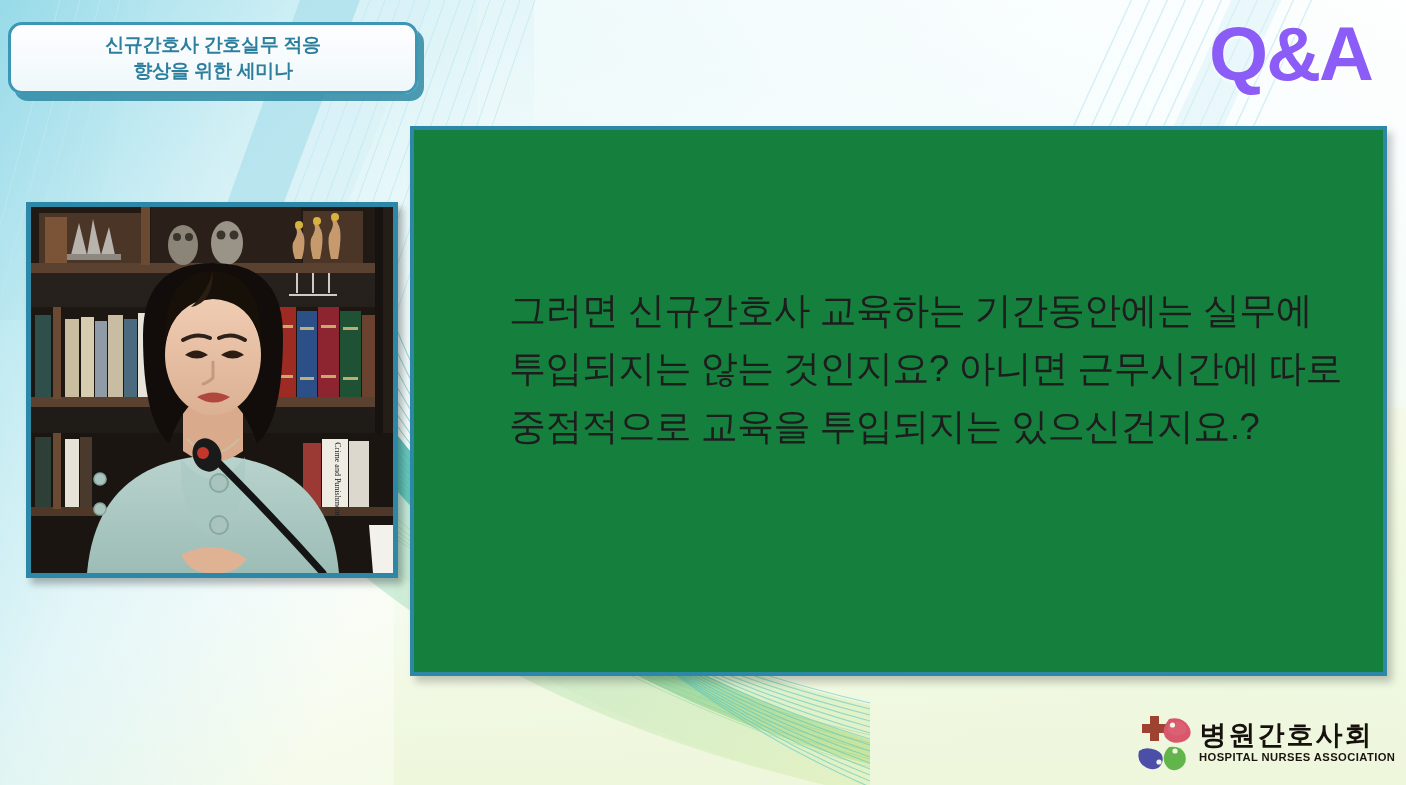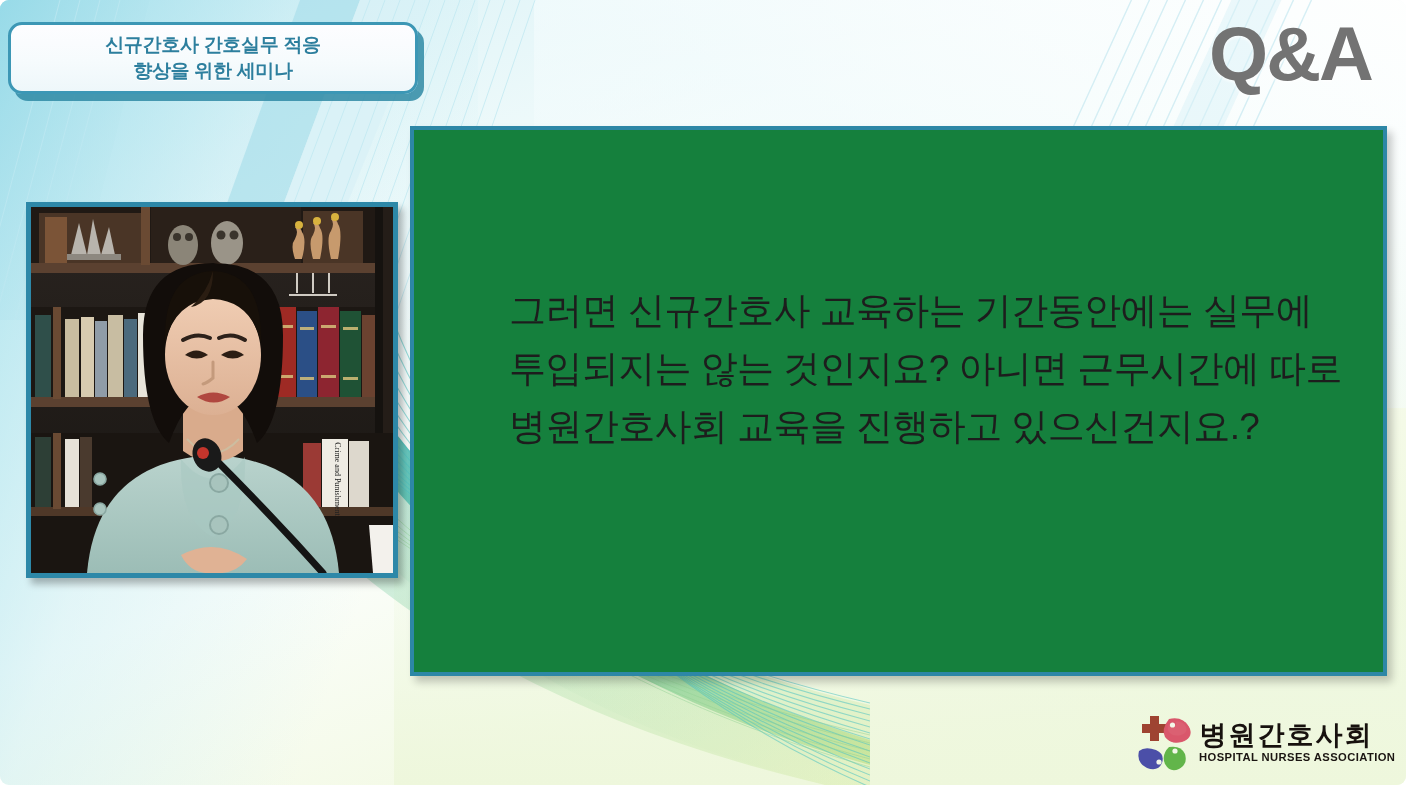--- a/index.html
+++ b/index.html
@@ -8,21 +8,20 @@
     font-family:"Liberation Sans", sans-serif;
     position:relative;
     background:#ffffff;
   }
 
   
   #slide {
     position:absolute; inset:0;
     width:1406px; height:785px;
     overflow:hidden;
-    border-radius:9px;
   }
 
   
   .bg-base {
     position:absolute; inset:0;
     background:
       linear-gradient(160deg,
         #cdeef5 0%,
         #e2f5f8 12%,
         #f2fbfb 30%,
@@ -68,21 +67,21 @@
     letter-spacing:-0.3px;
     white-space:pre-line;
     text-shadow:0 1px 0 rgba(255,255,255,0.9);
   }
 
   
   .qa-heading {
     position:absolute; right:34px; top:16px;
     font-size:76px;
     font-weight:bold;
-    color:#737373;
+    color:#8b5cf6;
     letter-spacing:-2px;
     line-height:1;
     z-index:6;
     font-family:"Liberation Sans", sans-serif;
     text-shadow:0 2px 3px rgba(255,255,255,0.7);
   }
 
   
   .video-frame {
     position:absolute; left:26px; top:202px;
@@ -398,21 +397,21 @@
         <ellipse cx="176" cy="248" rx="14" ry="17" fill="#1a1a1a" transform="rotate(-22 176 248)"></ellipse>
         <circle cx="172" cy="246" r="6" fill="#c4352c"></circle>
       </svg>
     </div>
   </div>
 
   <div class="content-panel">
     <div class="question-block">
       <div class="q-line">그러면 신규간호사 교육하는 기간동안에는 실무에</div>
       <div class="q-line">투입되지는 않는 것인지요? 아니면 근무시간에 따로</div>
-      <div class="q-line">병원간호사회 교육을 진행하고 있으신건지요.?</div>
+      <div class="q-line">중점적으로 교육을 투입되지는 있으신건지요.?</div>
     </div>
   </div>
 
   <div class="footer-logo">
     <svg class="logo-mark" viewBox="0 0 62 58">
 
       <path d="M9 11 h8 v-8 h9 v8 h8 v9 h-8 v8 h-9 v-8 h-8 z" fill="#9e4331"></path>
 
       <path d="M36 6 q14 -3 20 8 q4 10 -6 14 q-12 4 -18 -4 q-4 -8 4 -18 z
                M38 9 q-5 6 -2 10 q4 5 12 3 q7 -2 5 -8 q-3 -7 -15 -5 z" fill="#d9576b"></path>

